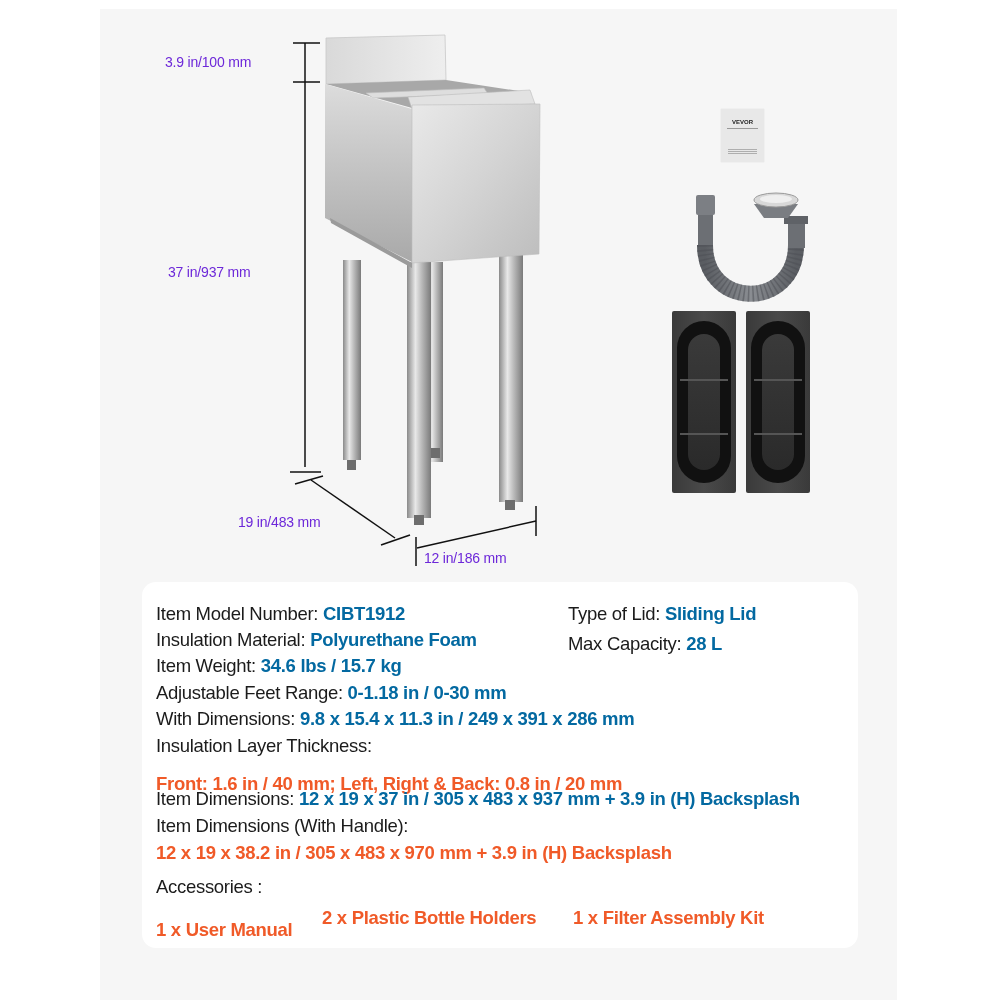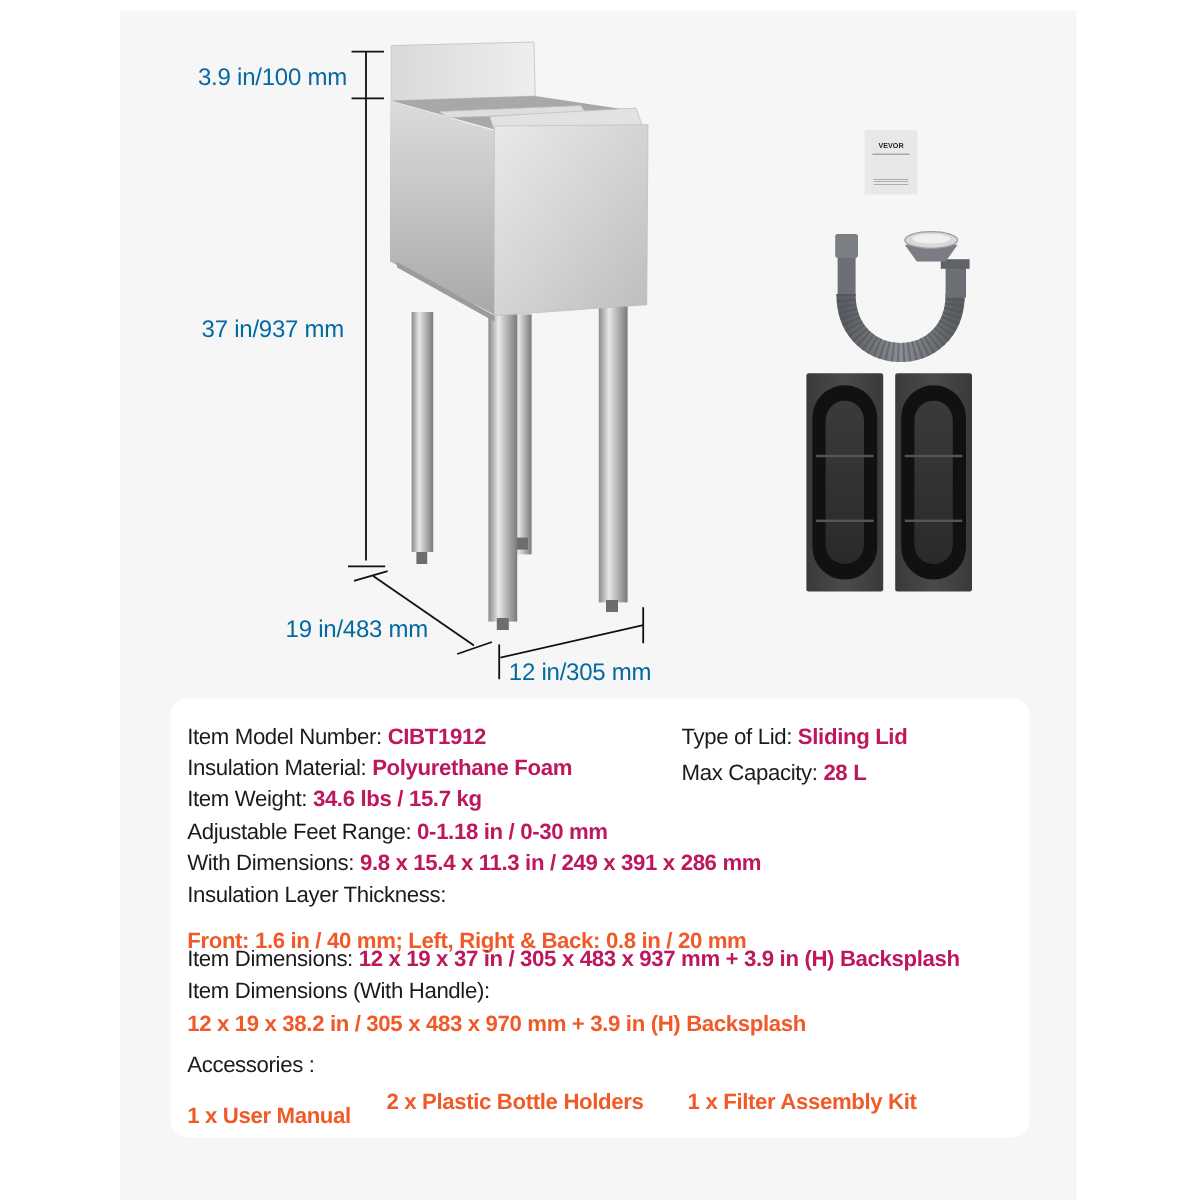--- a/index.html
+++ b/index.html
@@ -5,35 +5,35 @@
   * { box-sizing: border-box; margin: 0; padding: 0; }
   html, body { width: 1000px; height: 1000px; background: #ffffff; overflow: hidden; }
   body { font-family: "Liberation Sans", "DejaVu Sans", sans-serif; position: relative; }
 
   .canvas {
     position: absolute; left: 100px; top: 9px; width: 797px; height: 991px;
     background: #f6f6f6;
   }
 
   .dim-label {
-    position: absolute; font-size: 20px; color: #0369a1; letter-spacing: -0.2px;
+    position: absolute; font-size: 14px; color: #6d28d9; letter-spacing: -0.2px;
     white-space: nowrap;
   }
 
   svg.drawing { position: absolute; left: 0; top: 0; width: 1000px; height: 1000px; }
 
   .info-panel {
     position: absolute; left: 142px; top: 582px; width: 716px; height: 366px;
     background: #ffffff; border-radius: 14px;
   }
   .spec-line {
     position: absolute; font-size: 18.5px; line-height: 22px; color: #1b1b1b;
     white-space: nowrap; letter-spacing: -0.3px;
   }
-  .spec-line .val { color: #be185d; font-weight: bold; }
+  .spec-line .val { color: #0369a1; font-weight: bold; }
   .orange { color: #f05a28; font-weight: bold; }
   .acc-item { position: absolute; font-size: 18.5px; color: #f05a28; font-weight: bold; white-space: nowrap; letter-spacing: -0.3px; }
 
   .manual {
     position: absolute; left: 721px; top: 109px; width: 43px; height: 53px;
     background: #e8e8e8; box-shadow: 0 0 1px rgba(0,0,0,0.15);
   }
   .manual .brand { position: absolute; top: 10px; left: 0; width: 100%; text-align: center; font-size: 6px; font-weight: bold; color: #222; }
   .manual .rule { position: absolute; top: 19px; left: 6px; right: 6px; height: 1px; background: #999; }
   .manual .blk { position: absolute; top: 40px; left: 7px; right: 7px; height: 6px; background: repeating-linear-gradient(#888 0 1px, transparent 1px 2px); opacity: .6; }
@@ -132,21 +132,21 @@
     <path d="M748,204 L792,204 L782,218 L758,218 Z" fill="#7a7d82" transform="translate(6,0)"></path>
     <ellipse cx="776" cy="200" rx="22" ry="7" fill="#d8d8d8" stroke="#9a9a9a"></ellipse>
     <ellipse cx="776" cy="199" rx="16" ry="4" fill="#efefef"></ellipse>
   </g>
 
 </svg>
 
 <div class="dim-label" style="left:165px; top:54px;">3.9 in/100 mm</div>
 <div class="dim-label" style="left:168px; top:264px;">37 in/937 mm</div>
 <div class="dim-label" style="left:238px; top:514px;">19 in/483 mm</div>
-<div class="dim-label" style="left:424px; top:550px;">12 in/305 mm</div>
+<div class="dim-label" style="left:424px; top:550px;">12 in/186 mm</div>
 
 <div class="manual">
   <div class="brand">VEVOR</div>
   <div class="rule"></div>
   <div class="blk"></div>
 </div>
 
 <div class="holder" style="left:672px;">
   <div class="ring"></div>
   <div class="inner"></div>

